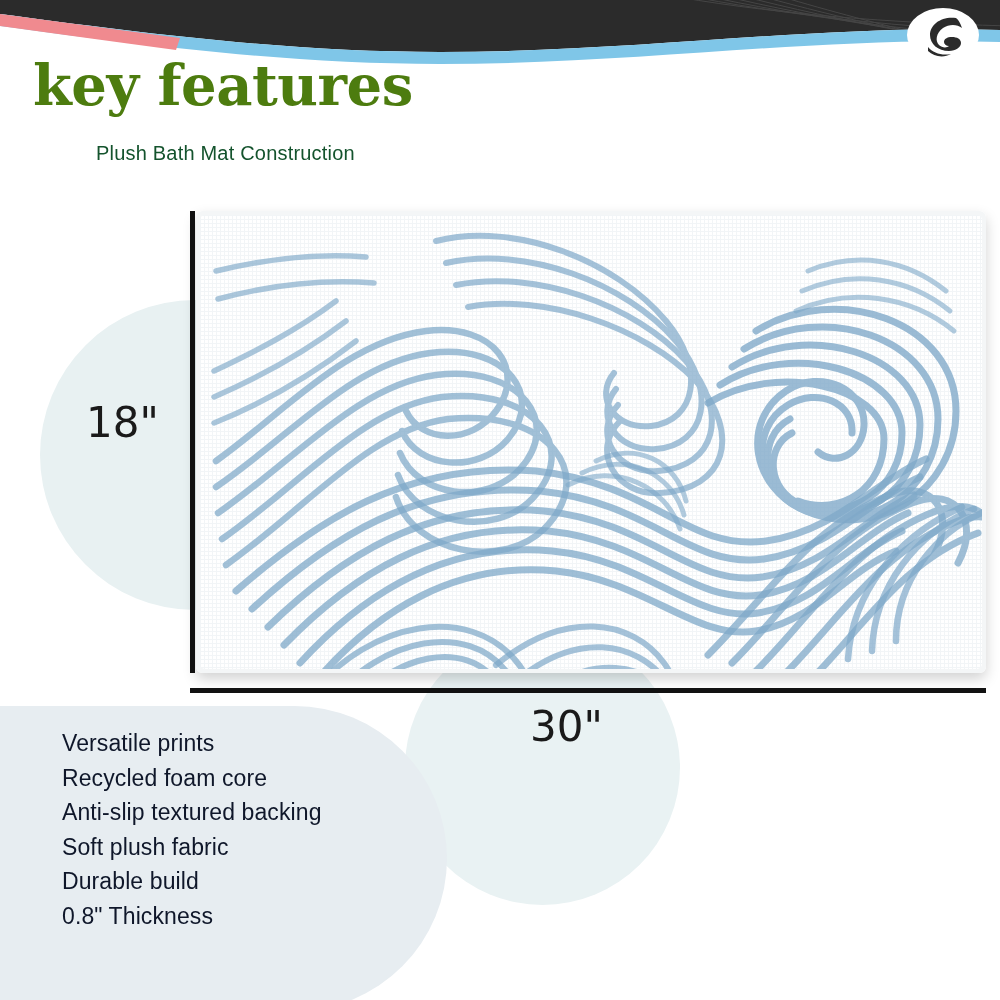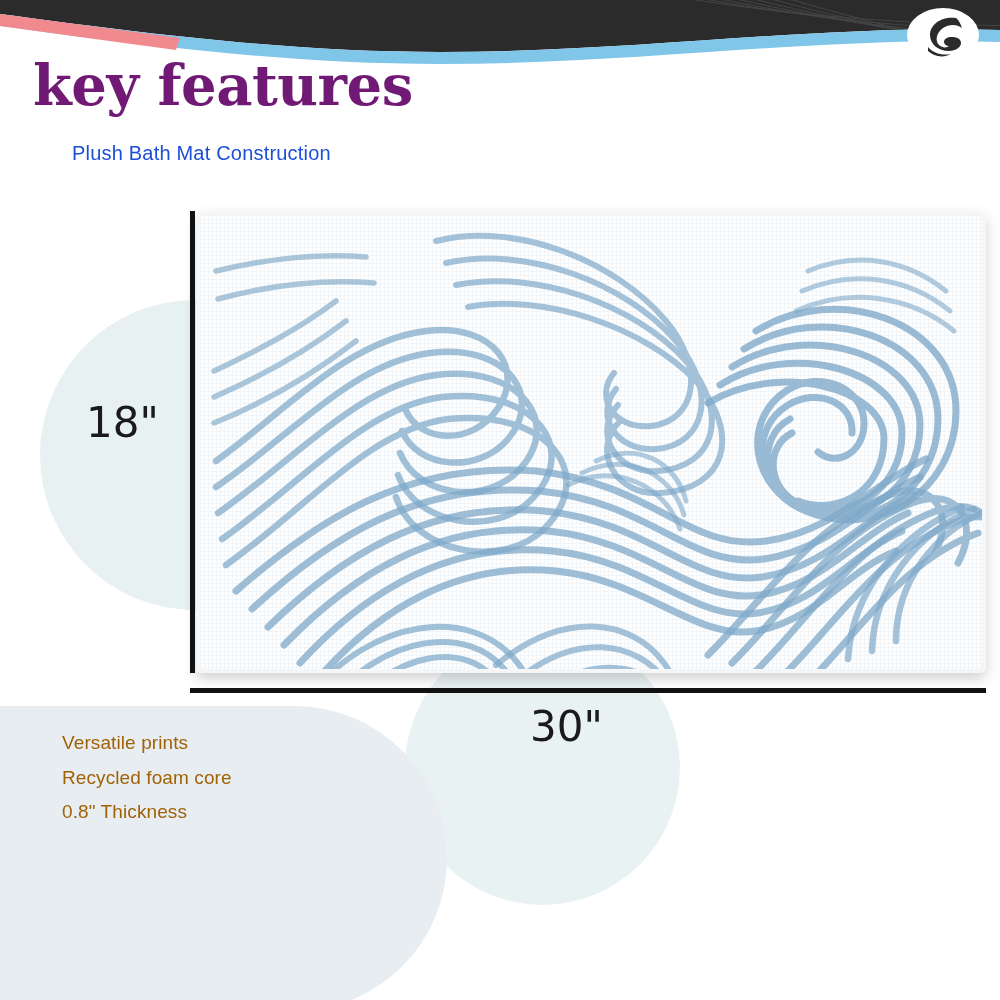--- a/index.html
+++ b/index.html
@@ -34,30 +34,30 @@
   }
 
   
   .title {
     position: absolute;
     left: 33px;
     top: 52px;
     font-family: "DejaVu Serif", serif;
     font-size: 56px;
     font-weight: 700;
-    color: #701a75;
+    color: #4d7c0f;
     letter-spacing: -0.5px;
     font-style: normal;
   }
   .subtitle {
     position: absolute;
-    left: 72px;
+    left: 96px;
     top: 142px;
     font-size: 20px;
-    color: #1d4ed8;
+    color: #14532d;
     letter-spacing: 0.2px;
   }
 
   
   .blob {
     position: absolute;
     border-radius: 50%;
     background: #e8f1f2;
     z-index: 0;
   }
@@ -140,22 +140,22 @@
     z-index: 1;
   }
   .features {
     position: absolute;
     left: 62px;
     top: 726px;
     z-index: 3;
   }
   .features li {
     list-style: none;
-    font-size: 19px;
-    color: #a16207;
+    font-size: 23px;
+    color: #0f172a;
     line-height: 34.5px;
     letter-spacing: 0.1px;
     white-space: nowrap;
   }
   .features ul { margin: 0; padding: 0; }
 </style>
 </head>
 <body>
 
 <div class="banner">
@@ -294,15 +294,18 @@
 <div class="rule-v"></div>
 <div class="rule-h"></div>
 <div class="dim-h">18"</div>
 <div class="dim-w">30"</div>
 
 <div class="feature-blob"></div>
 <div class="features">
   <ul>
     <li>Versatile prints</li>
     <li>Recycled foam core</li>
+    <li>Anti-slip textured backing</li>
+    <li>Soft plush fabric</li>
+    <li>Durable build</li>
     <li>0.8" Thickness</li>
   </ul>
 </div>
 
 </body></html>

